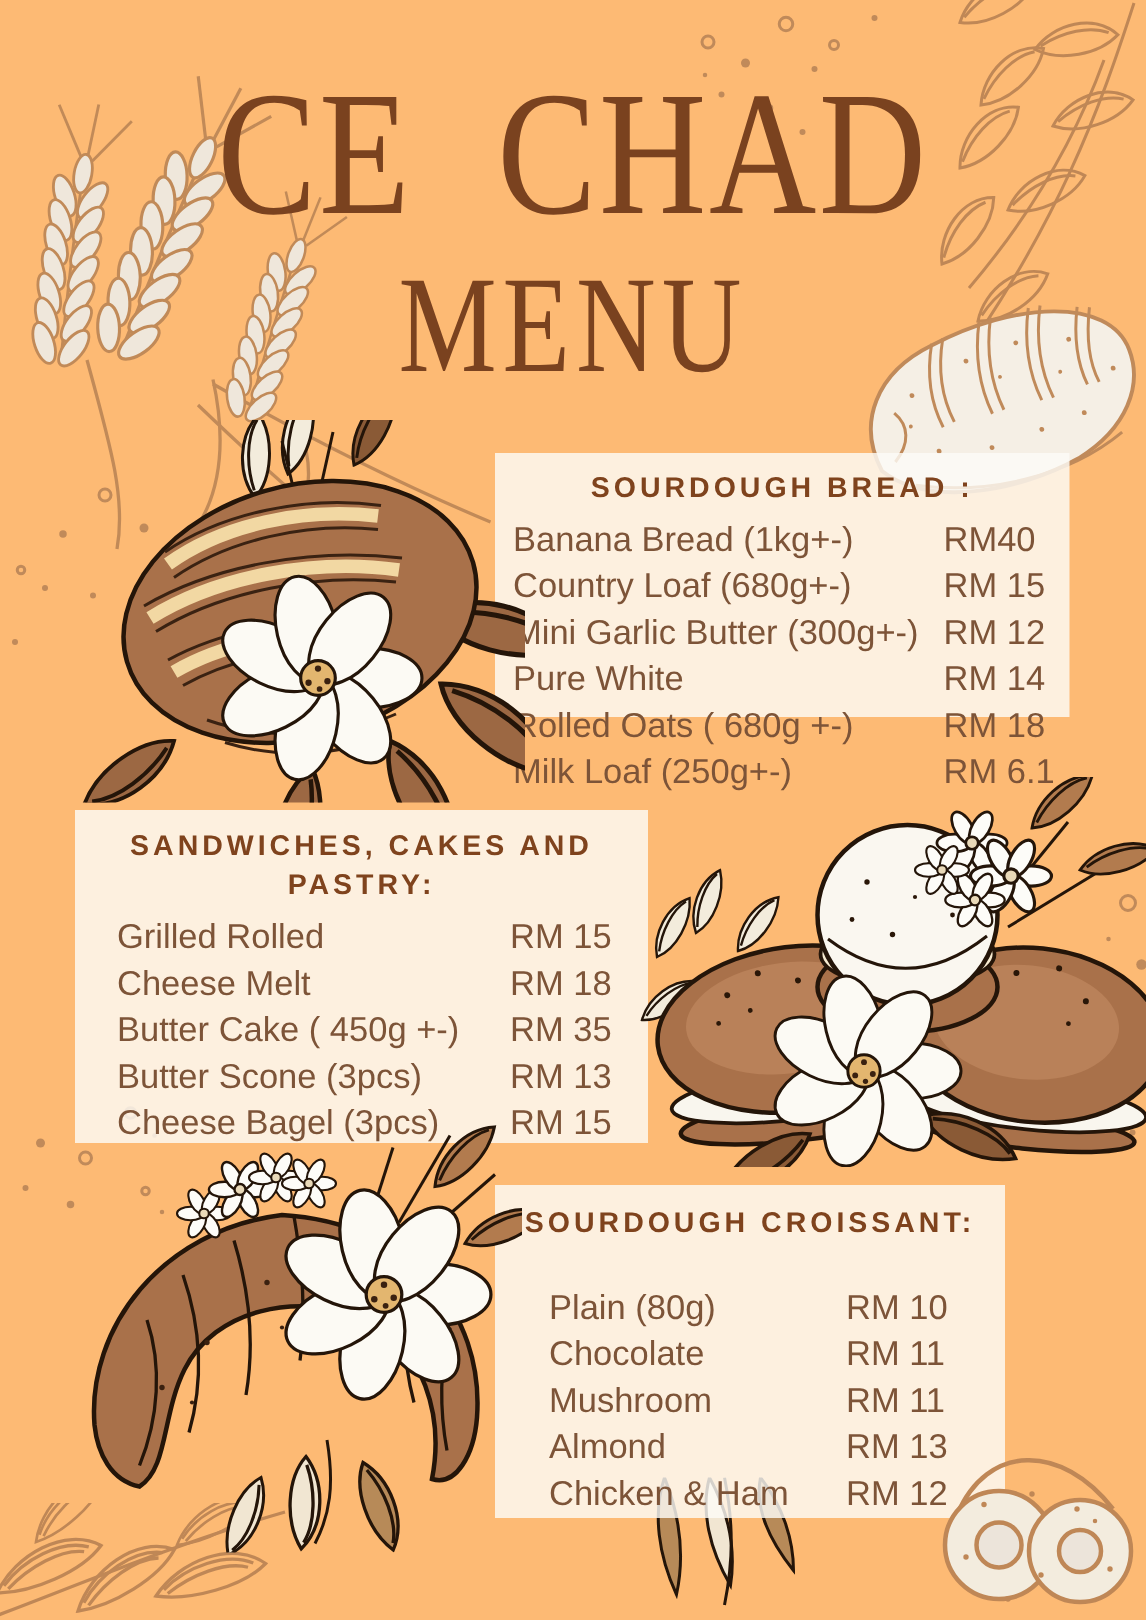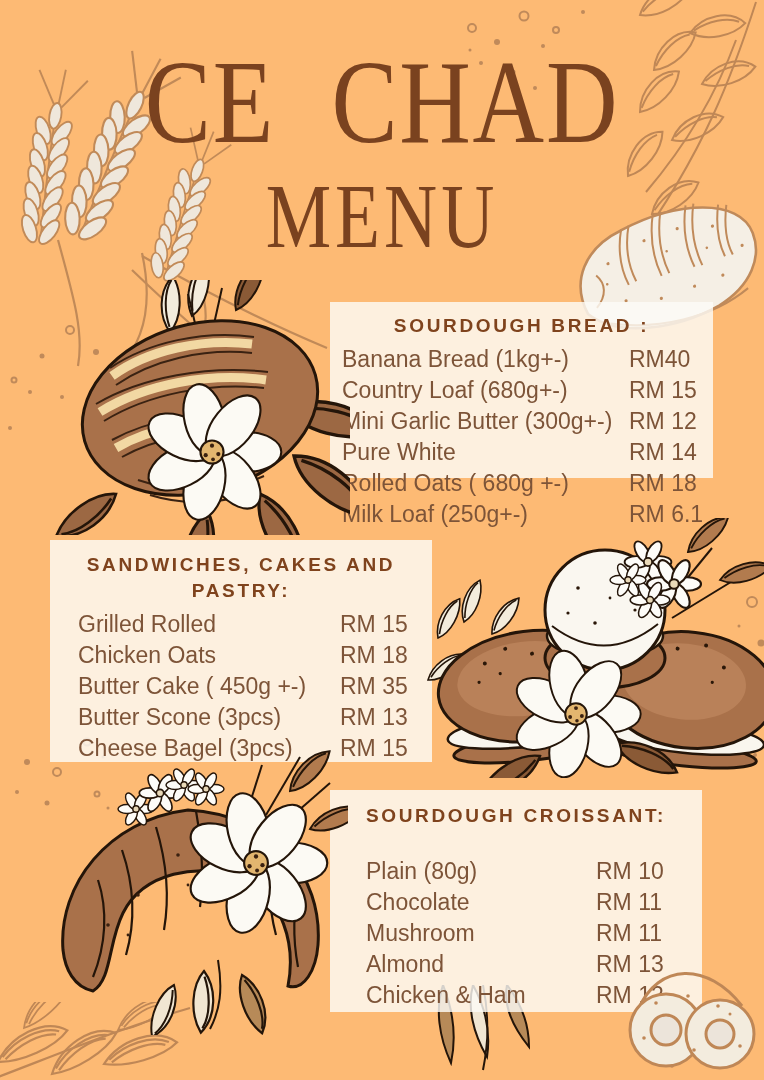--- a/index.html
+++ b/index.html
@@ -21,21 +21,21 @@
   .row{display:flex;font-size:23px;line-height:31px;color:#7d5438;}
   .row .n{flex:1;white-space:nowrap;}
   .row .p{flex:none;}
   #p1{left:330px;top:302px;width:383px;height:176px;}
   #p1 .rows{padding-left:12px;padding-right:8px;}
   #p1 .p{width:76px;}
   #p2{left:50px;top:540px;width:382px;height:222px;}
   #p2 h3{width:340px;margin-top:12px;}
   #p2 .rows{padding-left:28px;padding-right:8px;}
   #p2 .p{width:84px;}
-  #p3{left:330px;top:790px;width:372px;height:222px;}
+  #p3{left:330px;top:790px;width:340px;height:222px;}
   #p3 h3{margin-top:13px;margin-bottom:27px;}
   #p3 .rows{padding-left:36px;padding-right:8px;}
   #p3 .p{width:98px;}
 </style>
 </head>
 <body>
 
 <div id="stage">
 
   <svg width="0" height="0" aria-hidden="true">
@@ -256,21 +256,21 @@
   </section>
 
   <section class="panel" id="p2">
     <h3>SANDWICHES, CAKES AND PASTRY:</h3>
     <div class="rows">
       <div class="row">
           <span class="n">Grilled Rolled</span>
           <span class="p">RM 15</span>
         </div>
       <div class="row">
-          <span class="n">Chicken Oats</span>
+          <span class="n">Cheese Melt</span>
           <span class="p">RM 18</span>
         </div>
       <div class="row">
           <span class="n">Butter Cake ( 450g +-)</span>
           <span class="p">RM 35</span>
         </div>
       <div class="row">
           <span class="n">Butter Scone (3pcs)</span>
           <span class="p">RM 13</span>
         </div>

